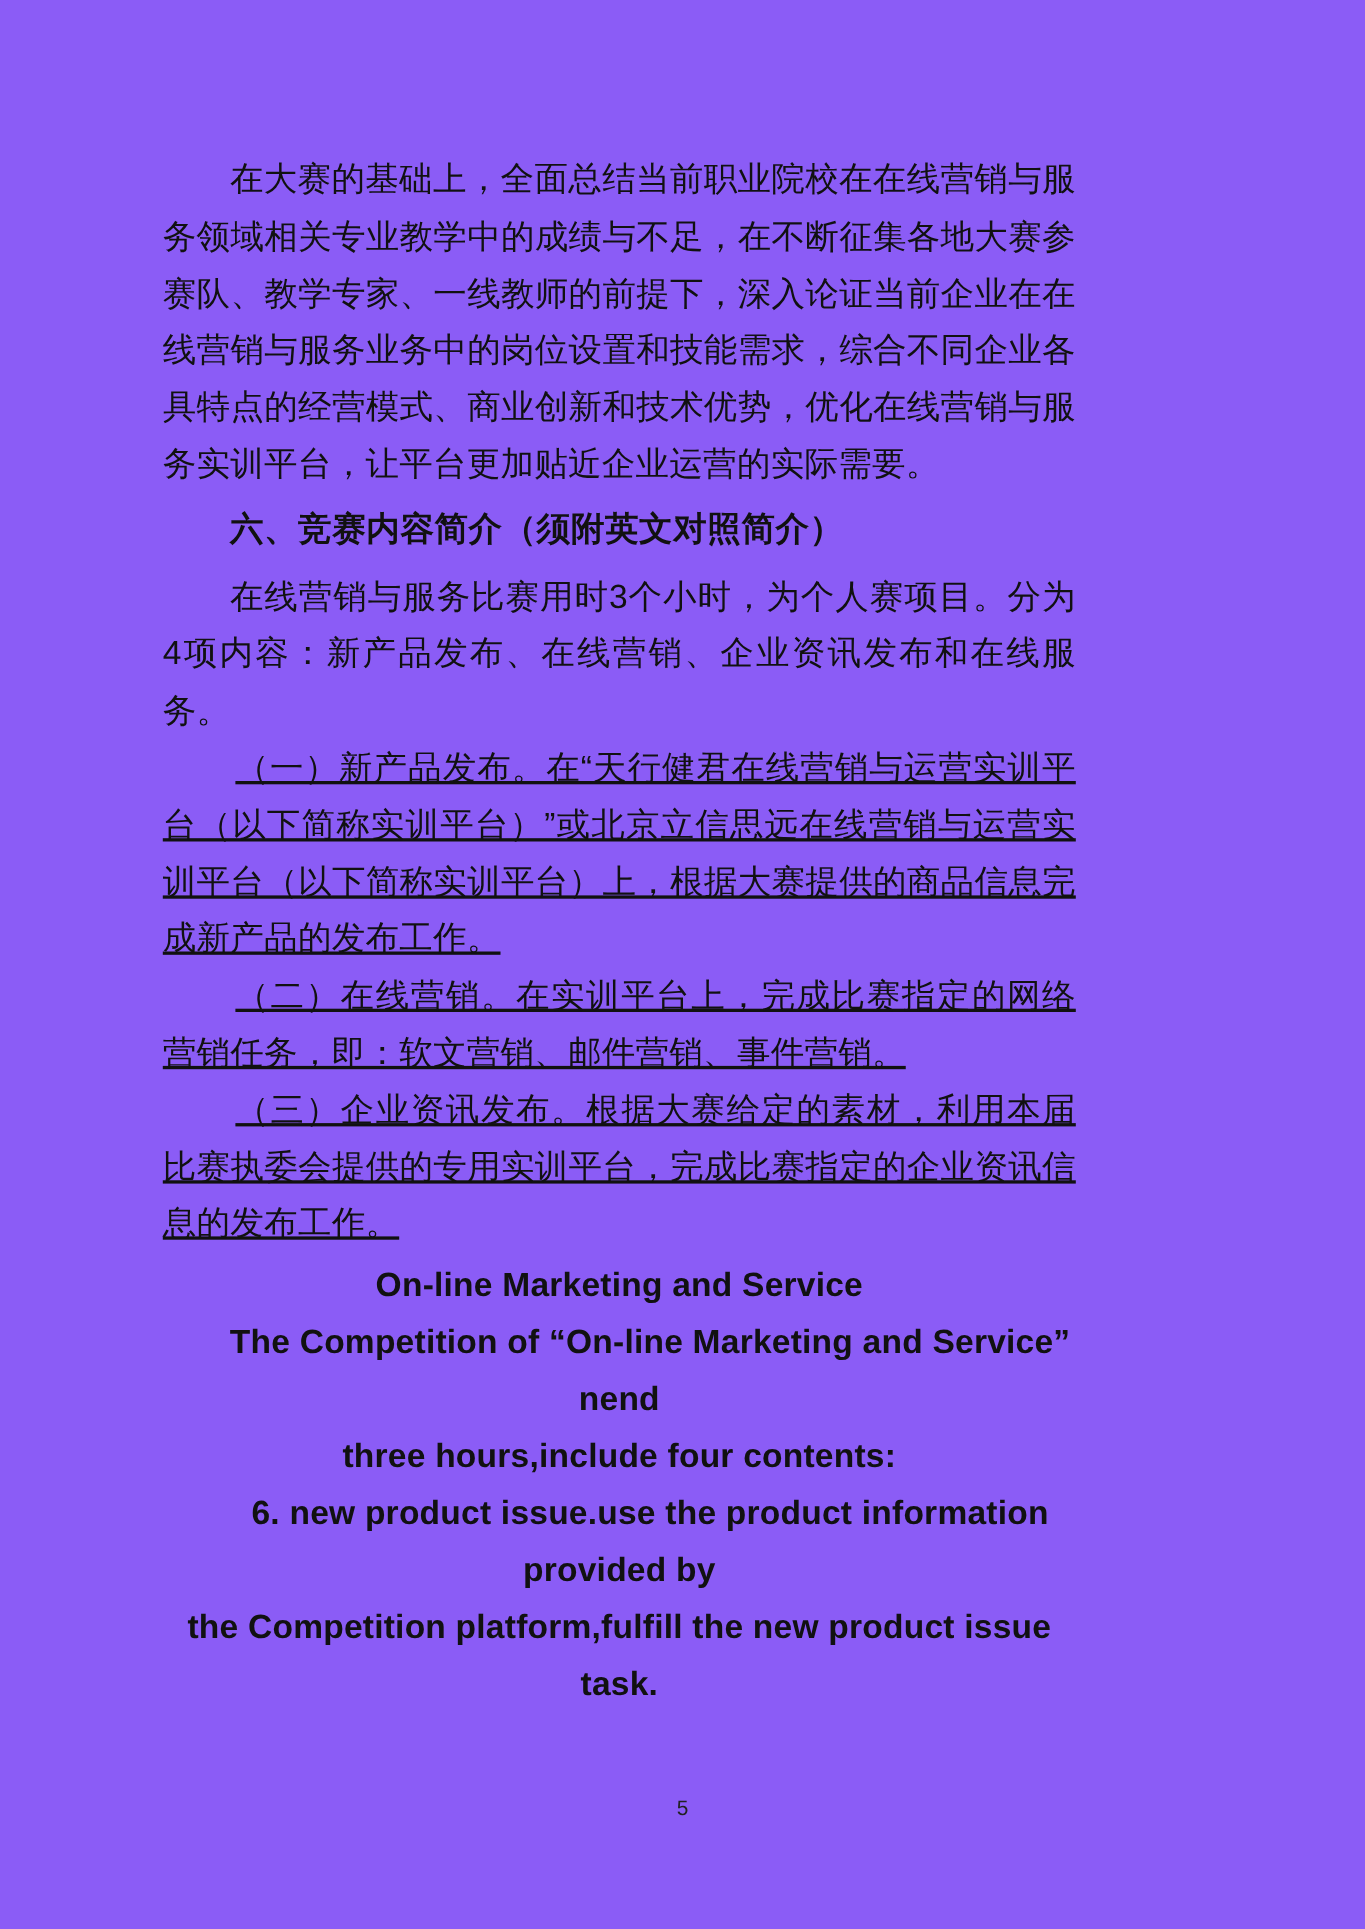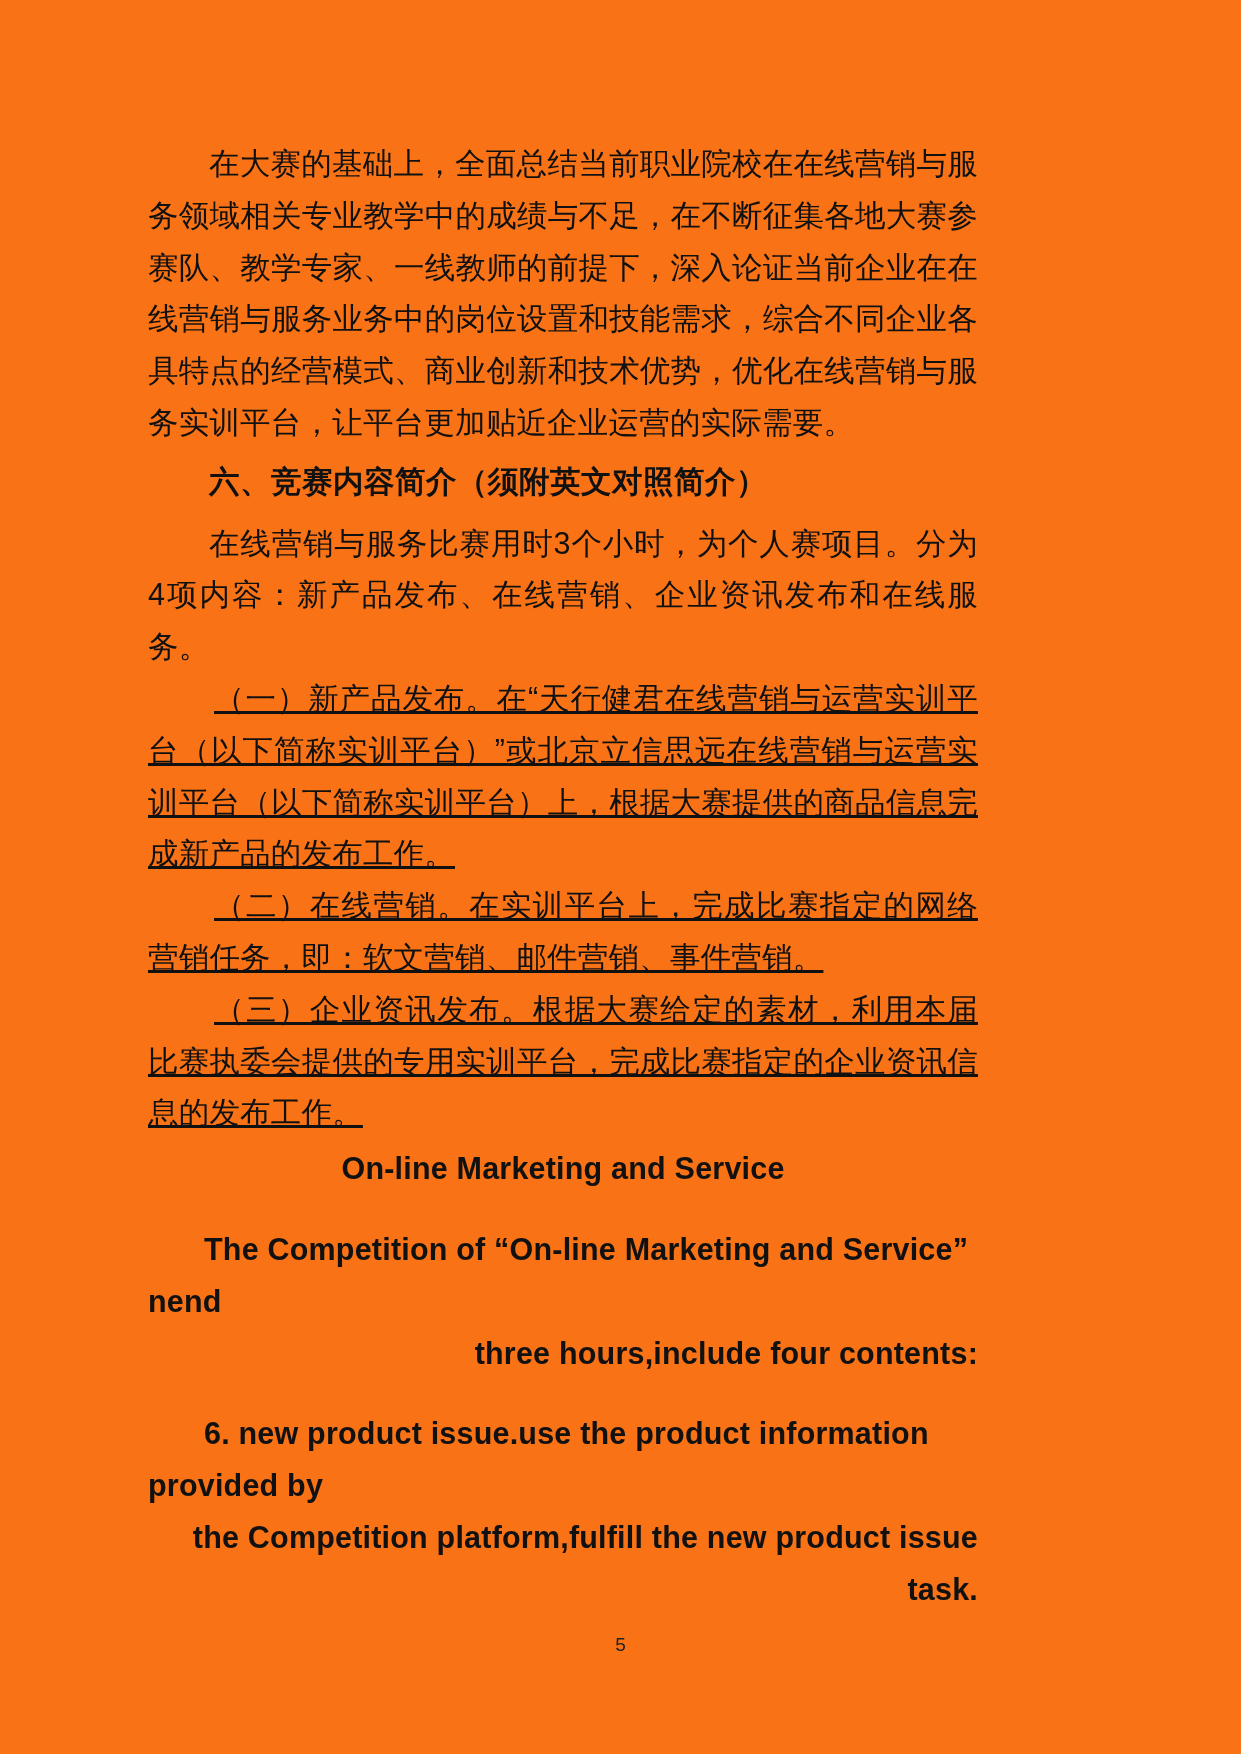--- a/index.html
+++ b/index.html
@@ -4,21 +4,21 @@
 <style>
   html, body {
     margin: 0;
     padding: 0;
     background: #ffffff;
   }
   .page {
     position: relative;
     width: 1241px;
     height: 1754px;
-    background: #f97316;
+    background: #8b5cf6;
     overflow: hidden;
     font-family: "Liberation Sans", "DejaVu Sans", sans-serif;
     color: #0d0d0d;
     box-sizing: border-box;
   }
   .content {
     position: absolute;
     left: 148px;
     top: 138px;
     width: 830px;
@@ -45,27 +45,26 @@
     text-indent: 66px;
     text-decoration: underline;
   }
   p.en-center {
     text-align: center;
     text-indent: 0;
     word-break: normal;
   }
   p.en {
     text-indent: 56px;
-    text-align: left;
+    text-align: center;
     word-break: normal;
-    margin-top: 29px;
   }
   p.en-cont {
     text-indent: 0;
-    text-align: right;
+    text-align: center;
     word-break: normal;
   }
   .gap-head-before { height: 7px; }
   .gap-head-after { height: 10px; }
   .en-block {
     margin-top: 4px;
     font-weight: bold;
   }
   .page-number {
     position: absolute;

